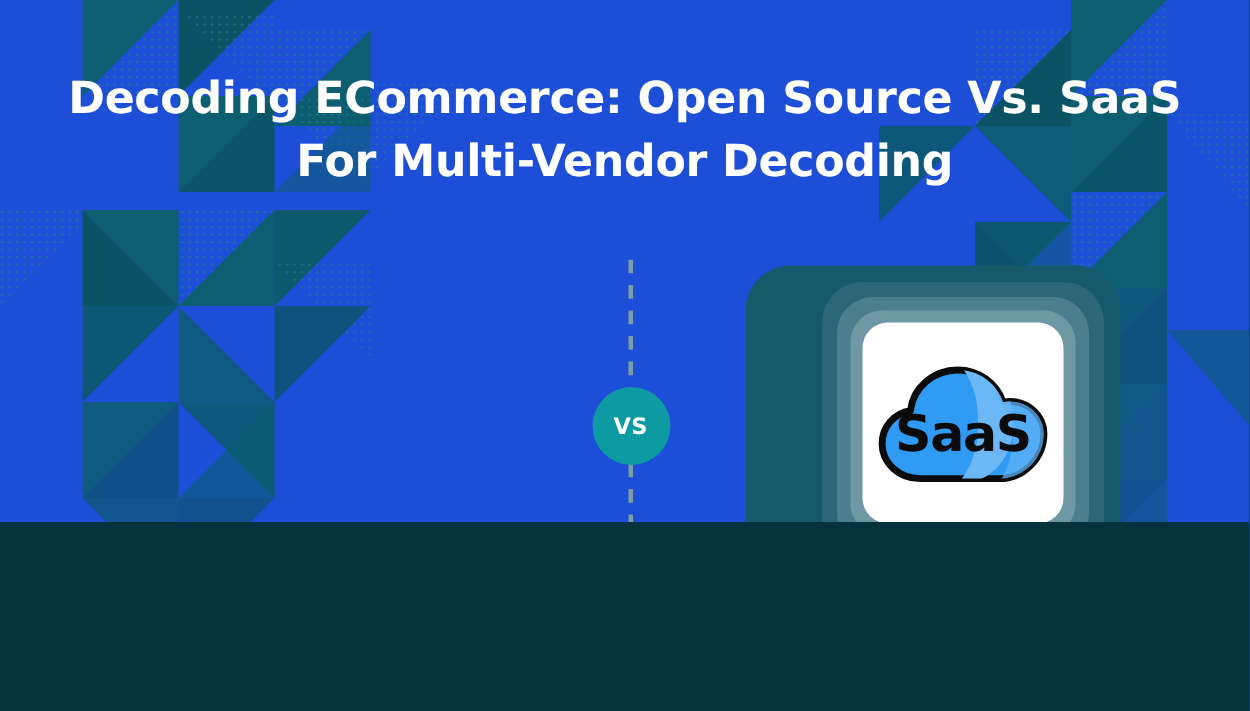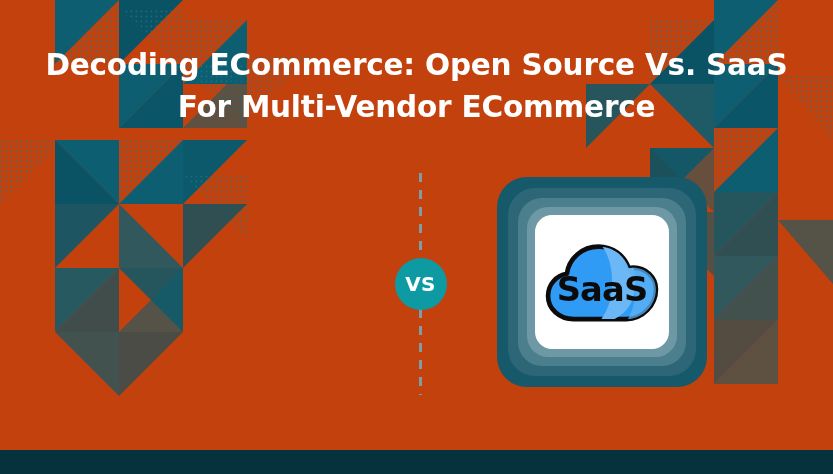--- a/index.html
+++ b/index.html
@@ -8,23 +8,23 @@
     padding: 0;
     background: #06323d;
   }
   body {
     font-family: "Liberation Sans", sans-serif;
   }
 
   .banner {
     position: relative;
     width: 833px;
-    height: 450px;
+    height: 348px;
     overflow: hidden;
-    background: #c2410c;
+    background: #1d4ed8;
   }
 
   
   .pattern-layer {
     position: absolute;
     top: 0;
     left: 0;
     width: 833px;
     height: 474px;
     pointer-events: none;
@@ -64,20 +64,21 @@
   .card {
     position: absolute;
     top: 0;
     width: 210px;
     height: 210px;
     border-radius: 30px;
     background: #16596a;
     display: flex;
     align-items: center;
     justify-content: center;
+    padding-left: 40px;
   }
   .card.left  { left: 126px; }
   .card.right { left: 497px; }
 
   .ring {
     border-radius: 26px;
     display: flex;
     align-items: center;
     justify-content: center;
   }
@@ -143,21 +144,21 @@
     border-radius: 50%;
     background: #0d9aa2;
     display: flex;
     align-items: center;
     justify-content: center;
     z-index: 6;
   }
   .vs-text {
     color: #ffffff;
     font-family: "DejaVu Sans", sans-serif;
-    font-size: 20px;
+    font-size: 15px;
     font-weight: bold;
     letter-spacing: 0.3px;
     line-height: 1;
   }
 </style>
 </head>
 <body>
 
 <div class="banner">
 
@@ -222,21 +223,21 @@
       <polygon points="778,256 778,320 714,320" fill="#0b596b" opacity="0.7"></polygon>
       <polygon points="778,220 833,220 833,284" fill="#0c5e70" opacity="0.6"></polygon>
       <polygon points="650,212 714,212 714,276" fill="#0b5a6c" opacity="0.6"></polygon>
 
       <polygon points="714,320 778,320 714,384" fill="#0a5365" opacity="0.6"></polygon>
       <polygon points="778,320 778,384 714,384" fill="#0c5e70" opacity="0.55"></polygon>
     </g>
   </svg>
 
   <div class="title-wrap">
-    <h1 class="title"><span>Decoding ECommerce: Open Source Vs. SaaS</span><br><span>For Multi-Vendor ECommerce</span></h1>
+    <h1 class="title"><span>Decoding ECommerce: Open Source Vs. SaaS</span><br><span>For Multi-Vendor Decoding</span></h1>
   </div>
 
   <div class="stage">
 
 
     <div class="divider">
       <div class="dash-line dash-top"></div>
       <div class="dash-line dash-bottom"></div>
       <div class="vs-badge">
         <span class="vs-text">VS</span>

